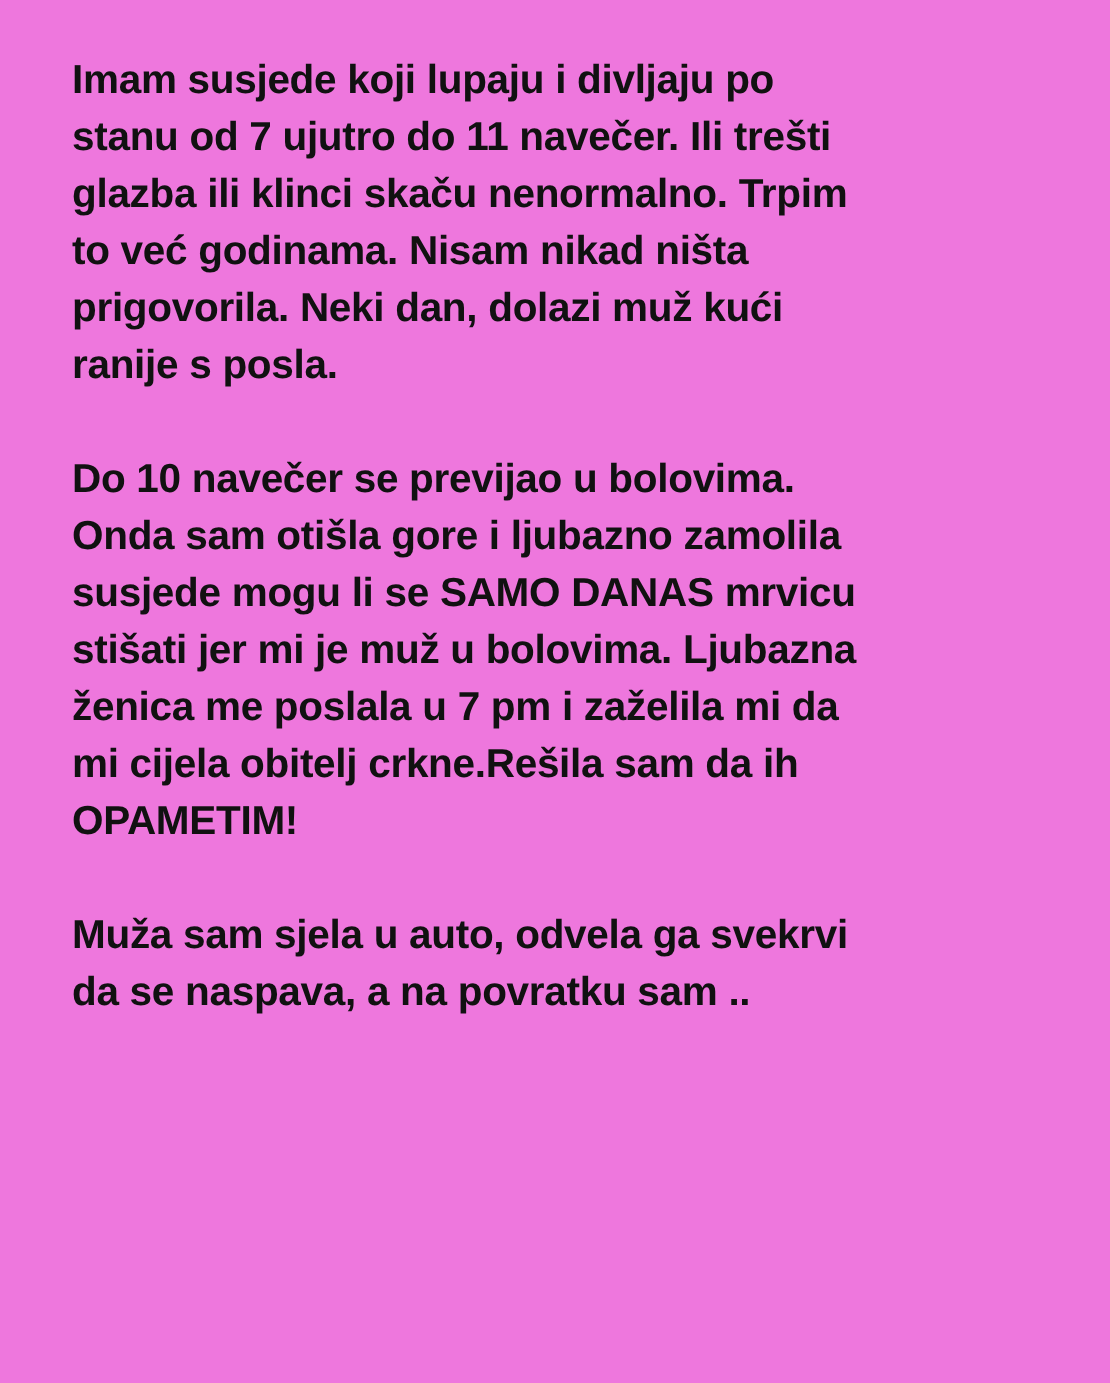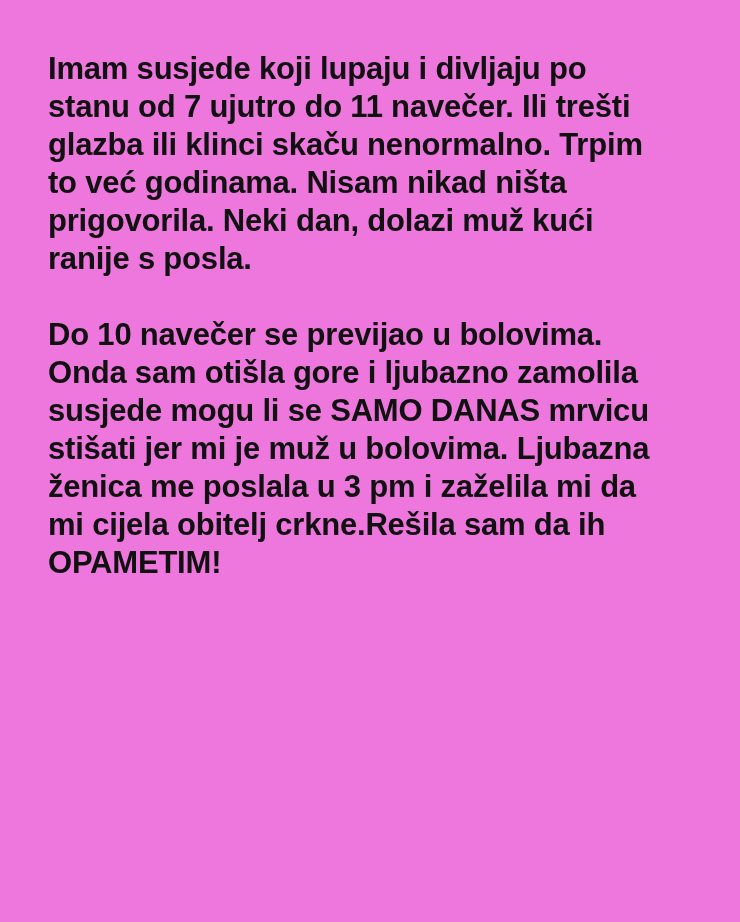--- a/index.html
+++ b/index.html
@@ -13,24 +13,24 @@
     height: 922px;
   }
   body {
     background: var(--bg);
     overflow: hidden;
   }
   .story-canvas {
     width: 702px;
     height: 922px;
     background: var(--bg);
-    padding: 50px 46px 0 48px;
+    padding: 34px 46px 0 48px;
     font-family: "Liberation Sans", "DejaVu Sans", sans-serif;
     font-weight: bold;
-    font-size: 31px;
+    font-size: 27px;
     line-height: 38px;
     color: var(--fg);
     letter-spacing: -0.2px;
   }
   .story-paragraph {
     white-space: pre-line;       
     margin-bottom: 38px;         
   }
   .story-paragraph:last-child { margin-bottom: 0; }
 </style>
@@ -41,16 +41,18 @@
   <div class="story-paragraph">Imam susjede koji lupaju i divljaju po
 stanu od 7 ujutro do 11 navečer. Ili trešti
 glazba ili klinci skaču nenormalno. Trpim
 to već godinama. Nisam nikad ništa
 prigovorila. Neki dan, dolazi muž kući
 ranije s posla.</div>
   <div class="story-paragraph">Do 10 navečer se previjao u bolovima.
 Onda sam otišla gore i ljubazno zamolila
 susjede mogu li se SAMO DANAS mrvicu
 stišati jer mi je muž u bolovima. Ljubazna
-ženica me poslala u 3 pm i zaželila mi da
+ženica me poslala u 7 pm i zaželila mi da
 mi cijela obitelj crkne.Rešila sam da ih
 OPAMETIM!</div>
+  <div class="story-paragraph">Muža sam sjela u auto, odvela ga svekrvi
+da se naspava, a na povratku sam ..</div>
 </main>
 
 </body></html>

